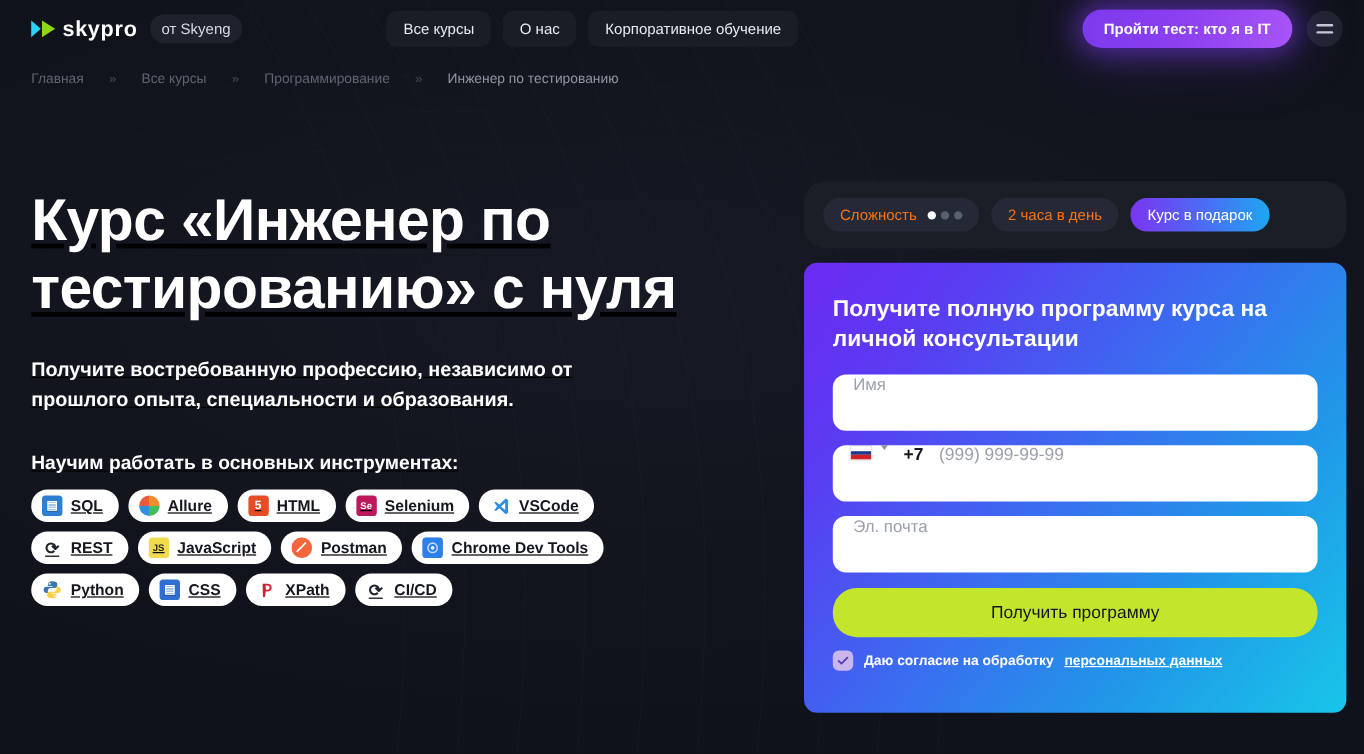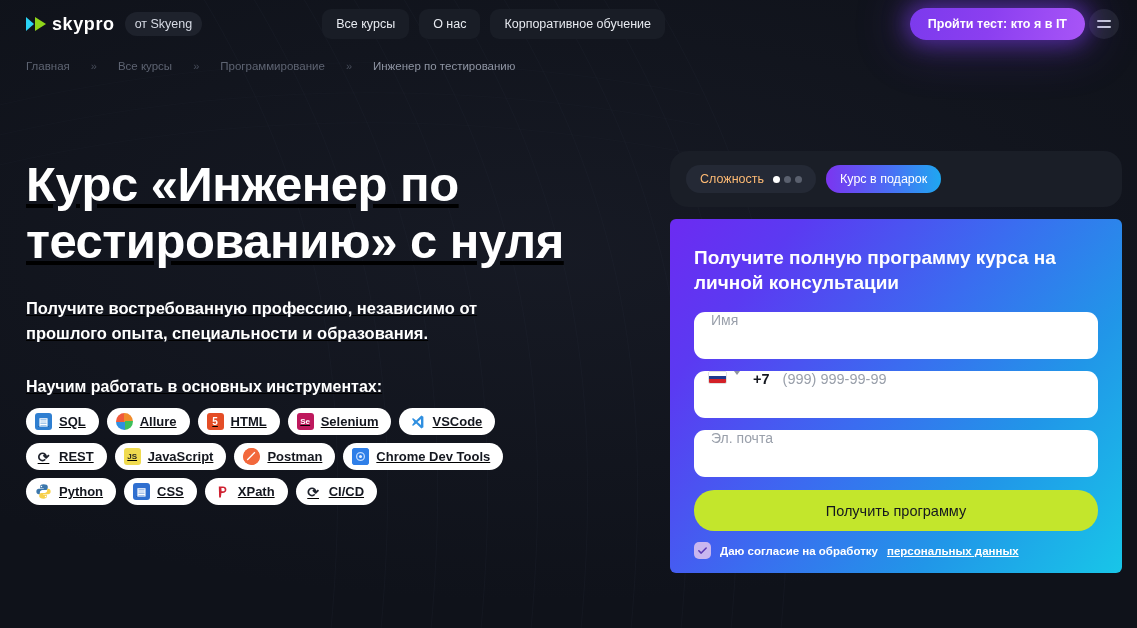--- a/index.html
+++ b/index.html
@@ -55,21 +55,21 @@
     margin-left: 120px;
   }
   .nav-item {
     background: #191d26; color: #e7eaf0;
     font-size: 12.5px; font-weight: 500;
     padding: 8px 14px; border-radius: 9px;
     white-space: nowrap; cursor: pointer;
   }
   .header-right {
     margin-left: auto;
-    display: flex; align-items: center; gap: 4px;
+    display: flex; align-items: center; gap: 12px;
   }
   .cta-test {
     position: relative;
     background: linear-gradient(100deg,#7c3aed 0%, #8b3ff0 45%, #a855f7 100%);
     color: #fff; font-size: 12.5px; font-weight: 700;
     padding: 9px 18px; border-radius: 18px;
     border: none; cursor: pointer; white-space: nowrap;
     box-shadow: 0 0 22px 4px rgba(124,58,237,0.55), 0 0 48px 10px rgba(124,58,237,0.25);
   }
   .burger {
@@ -152,41 +152,41 @@
 
   
   .right { width: 452px; flex: 0 0 452px; margin-left: 4px; margin-top: -5px; }
   .info-bar {
     background: #1a1e27;
     border-radius: 18px;
     padding: 14px 16px;
     display: flex; align-items: center; gap: 10px;
   }
   .pill {
-    background: #242935; color: #fdba74;
+    background: #242935; color: #f97316;
     font-size: 12.5px; font-weight: 500;
     padding: 7px 14px; border-radius: 15px;
     display: inline-flex; align-items: center; gap: 9px;
     white-space: nowrap;
   }
   .dots { display: inline-flex; gap: 4px; align-items: center; }
   .dot { width: 7px; height: 7px; border-radius: 50%; background: #5a606e; }
   .dot.on { background: #ffffff; }
   .pill-gift {
     background: linear-gradient(90deg,#7b35f0 0%, #4a6ef5 55%, #1fa7f0 100%);
     color: #fff; font-weight: 500; font-size: 12.5px;
     padding: 7px 14px; border-radius: 15px; white-space: nowrap;
     cursor: pointer;
     text-align: center;
   }
 
   .form-card {
     margin-top: 12px;
-    border-radius: 6px;
-    padding: 26px 24px 14px 24px;
+    border-radius: 11px;
+    padding: 26px 24px 35px 24px;
     background: linear-gradient(128deg, #6c2bf2 0%, #5b3af2 18%, #3a6df0 48%, #2196e8 72%, #18c6e8 100%);
     position: relative;
   }
   .form-title {
     color: #fff; font-size: 19px; line-height: 25px; font-weight: 700;
     margin-bottom: 17px;
   }
   .field {
     height: 47px;
     background: #fff;
@@ -391,20 +391,21 @@
 
       <div class="info-bar">
         <span class="pill">
           <span>Сложность</span>
           <span class="dots">
               <span class="dot on"></span>
               <span class="dot"></span>
               <span class="dot"></span>
             </span>
         </span>
+        <span class="pill">2 часа в день</span>
         <span class="pill-gift">Курс в подарок</span>
       </div>
 
       <div class="form-card">
         <div class="form-title">Получите полную программу курса на личной консультации</div>
 
         <div class="field">
           <span class="ph">Имя</span>
         </div>
 

